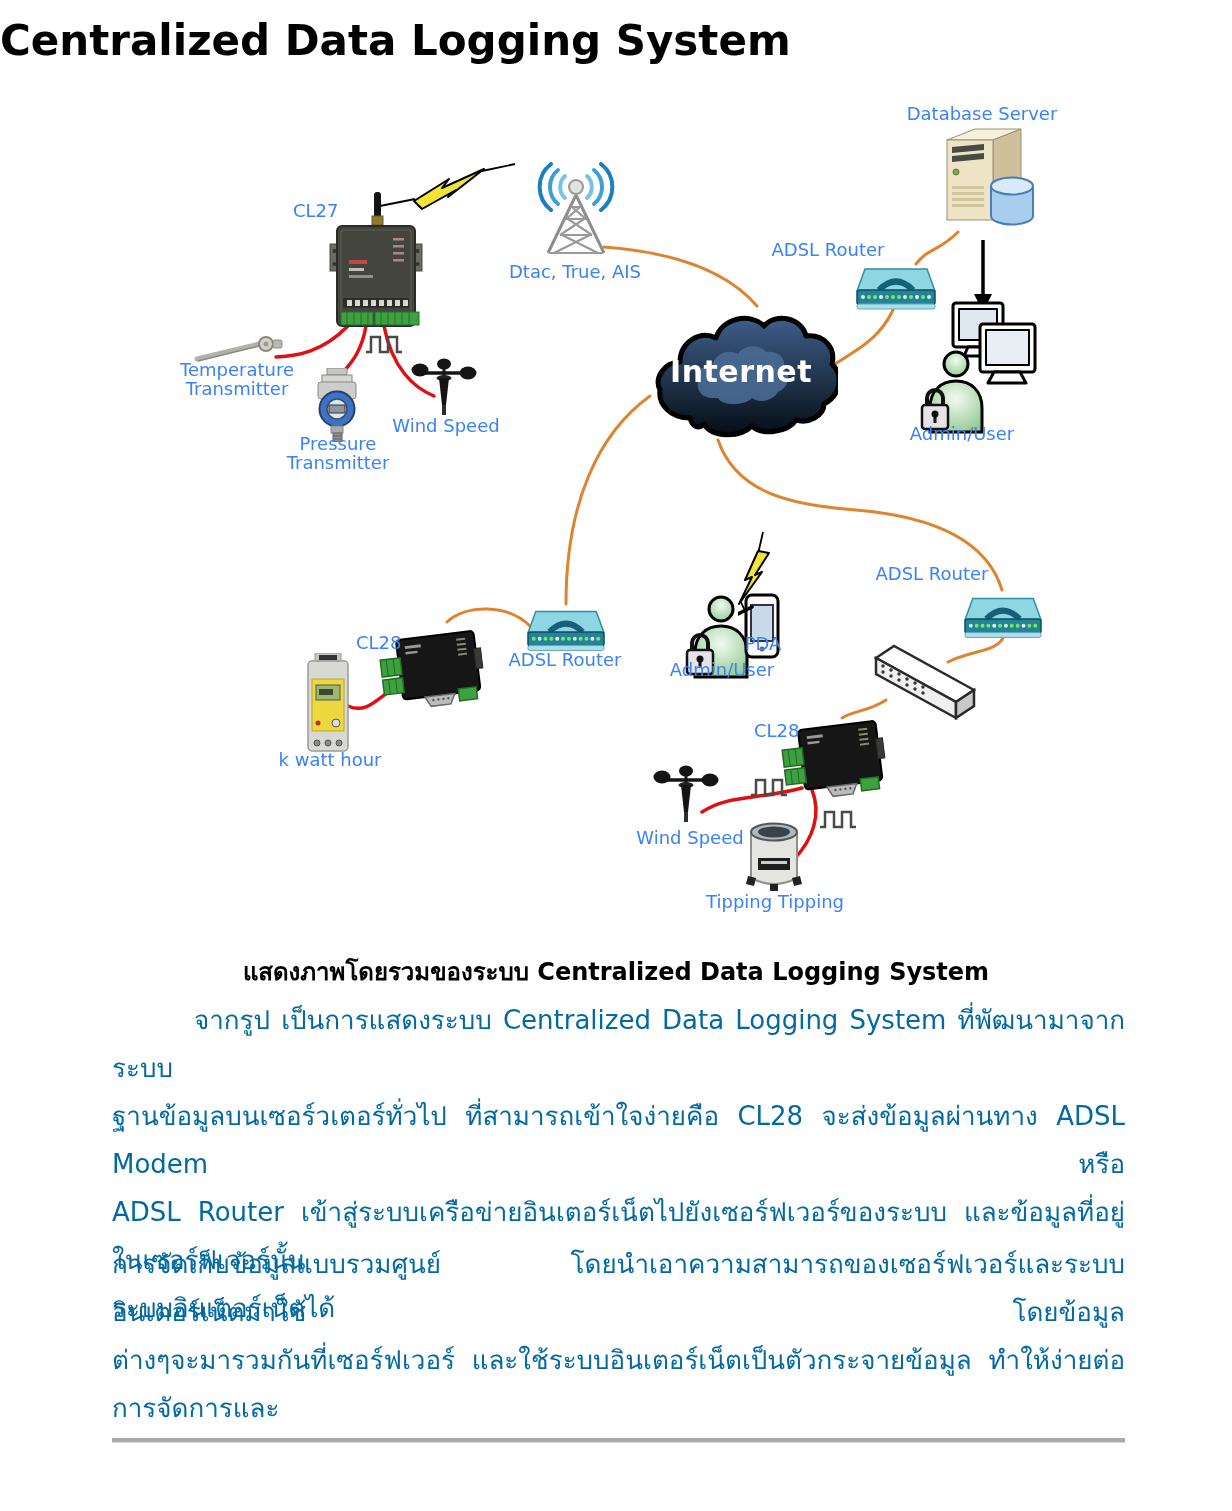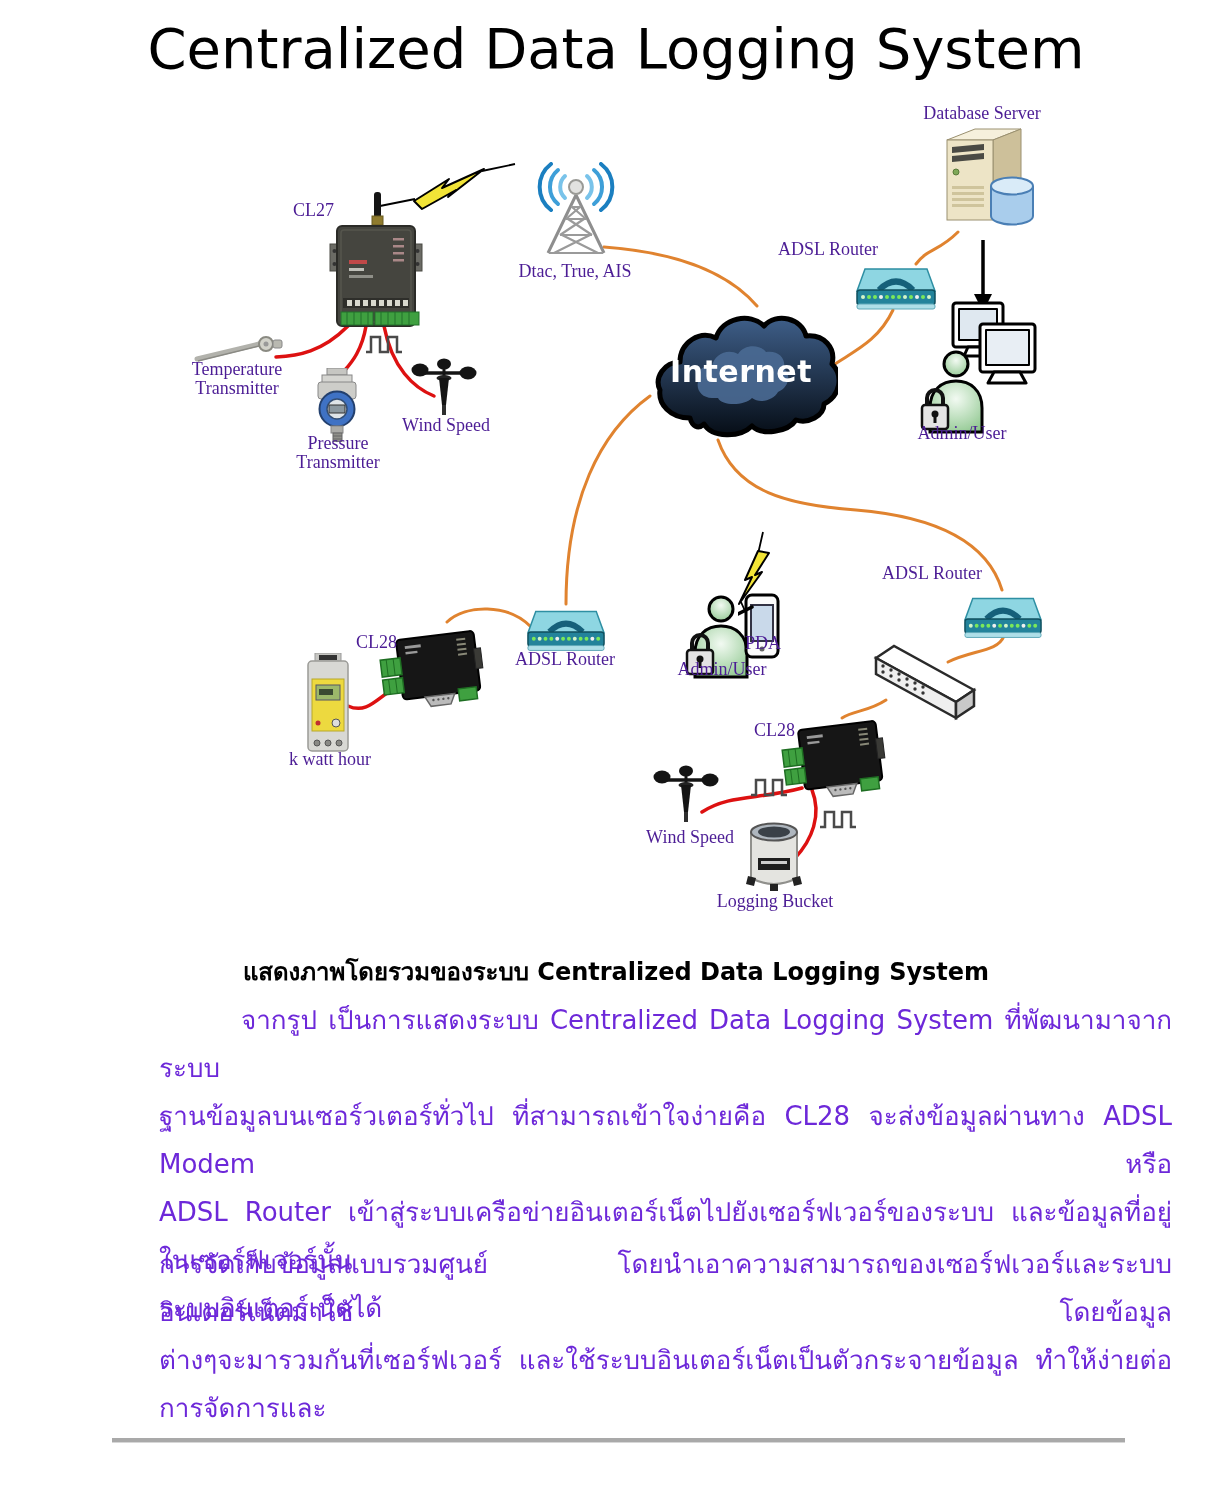--- a/index.html
+++ b/index.html
@@ -1,28 +1,28 @@
 <!DOCTYPE html>
 <html><head>
 <meta charset="utf-8">
 <style>
   html,body{margin:0;padding:0;background:#fff;}
   .page{position:relative;width:1232px;height:1511px;background:#fff;
         font-family:"DejaVu Sans","Liberation Sans",sans-serif;overflow:hidden;}
-  .title{position:absolute;left:0;top:16px;width:100%;text-align:center;
-         font-size:56px;font-weight:normal;color:#000;}
+  .title{position:absolute;left:0;top:16px;width:100%;
+         font-size:42px;font-weight:bold;color:#000;}
   .layer{position:absolute;left:0;top:0;}
   .icon{position:absolute;}
-  .dl{position:absolute;font-size:18px;color:#4c1d95;white-space:nowrap;z-index:5;font-family:Liberation Serif, serif;}
+  .dl{position:absolute;font-size:18px;color:#3b82f6;white-space:nowrap;z-index:5;}
   .dl.c{transform:translateX(-50%);text-align:center;white-space:pre-line;line-height:19px;}
   .internet{position:absolute;transform:translateX(-50%);color:#fff;font-weight:bold;
             font-size:30px;z-index:6;letter-spacing:0.5px;}
   .caption{position:absolute;left:0;top:952px;width:100%;text-align:center;
            font-weight:bold;font-size:24px;color:#000000;}
-  .para{position:absolute;left:112px;width:1013px;font-size:26px;color:#6d28d9;margin-left:47px;}
+  .para{position:absolute;left:112px;width:1013px;font-size:26px;color:#0369a1;}
   .p1{top:996px;} .p2{top:1240px;}
   .line{min-height:48px;line-height:48px;text-align:justify;text-align-last:justify;}
   .line.first{text-indent:82px;}
   .line.last{text-align-last:left;}
   .separator{position:absolute;left:112px;top:1438px;width:1013px;height:4px;
              background:#A9A9A9;border-bottom:1px solid #d7d7d7;}
 </style>
 </head>
 <body>
 
@@ -428,21 +428,21 @@
 Transmitter</div>
   <div class="dl c" style="left:446px;top:416px">Wind Speed</div>
   <div class="dl" style="left:356px;top:632px">CL28</div>
   <div class="dl c" style="left:565px;top:650px">ADSL Router</div>
   <div class="dl c" style="left:330px;top:750px">k watt hour</div>
   <div class="dl c" style="left:763px;top:634px">PDA</div>
   <div class="dl c" style="left:722px;top:660px">Admin/User</div>
   <div class="dl c" style="left:932px;top:564px">ADSL Router</div>
   <div class="dl" style="left:754px;top:720px">CL28</div>
   <div class="dl c" style="left:690px;top:828px">Wind Speed</div>
-  <div class="dl c" style="left:775px;top:892px">Logging Bucket</div>
+  <div class="dl c" style="left:775px;top:892px">Tipping Tipping</div>
 
   <div class="caption">แสดงภาพโดยรวมของระบบ Centralized Data Logging System</div>
 
   <div class="para p1">
     <div class="line first">จากรูป เป็นการแสดงระบบ Centralized Data Logging System ที่พัฒนามาจากระบบ</div>
     <div class="line">ฐานข้อมูลบนเซอร์วเตอร์ทั่วไป ที่สามารถเข้าใจง่ายคือ CL28 จะส่งข้อมูลผ่านทาง ADSL Modem หรือ</div>
     <div class="line">ADSL Router เข้าสู่ระบบเครือข่ายอินเตอร์เน็ตไปยังเซอร์ฟเวอร์ของระบบ และข้อมูลที่อยู่ในเซอร์ฟเวอร์นั้น</div>
     <div class="line last">ระบบอินเตอร์เน็ตได้</div>
   </div>
 

